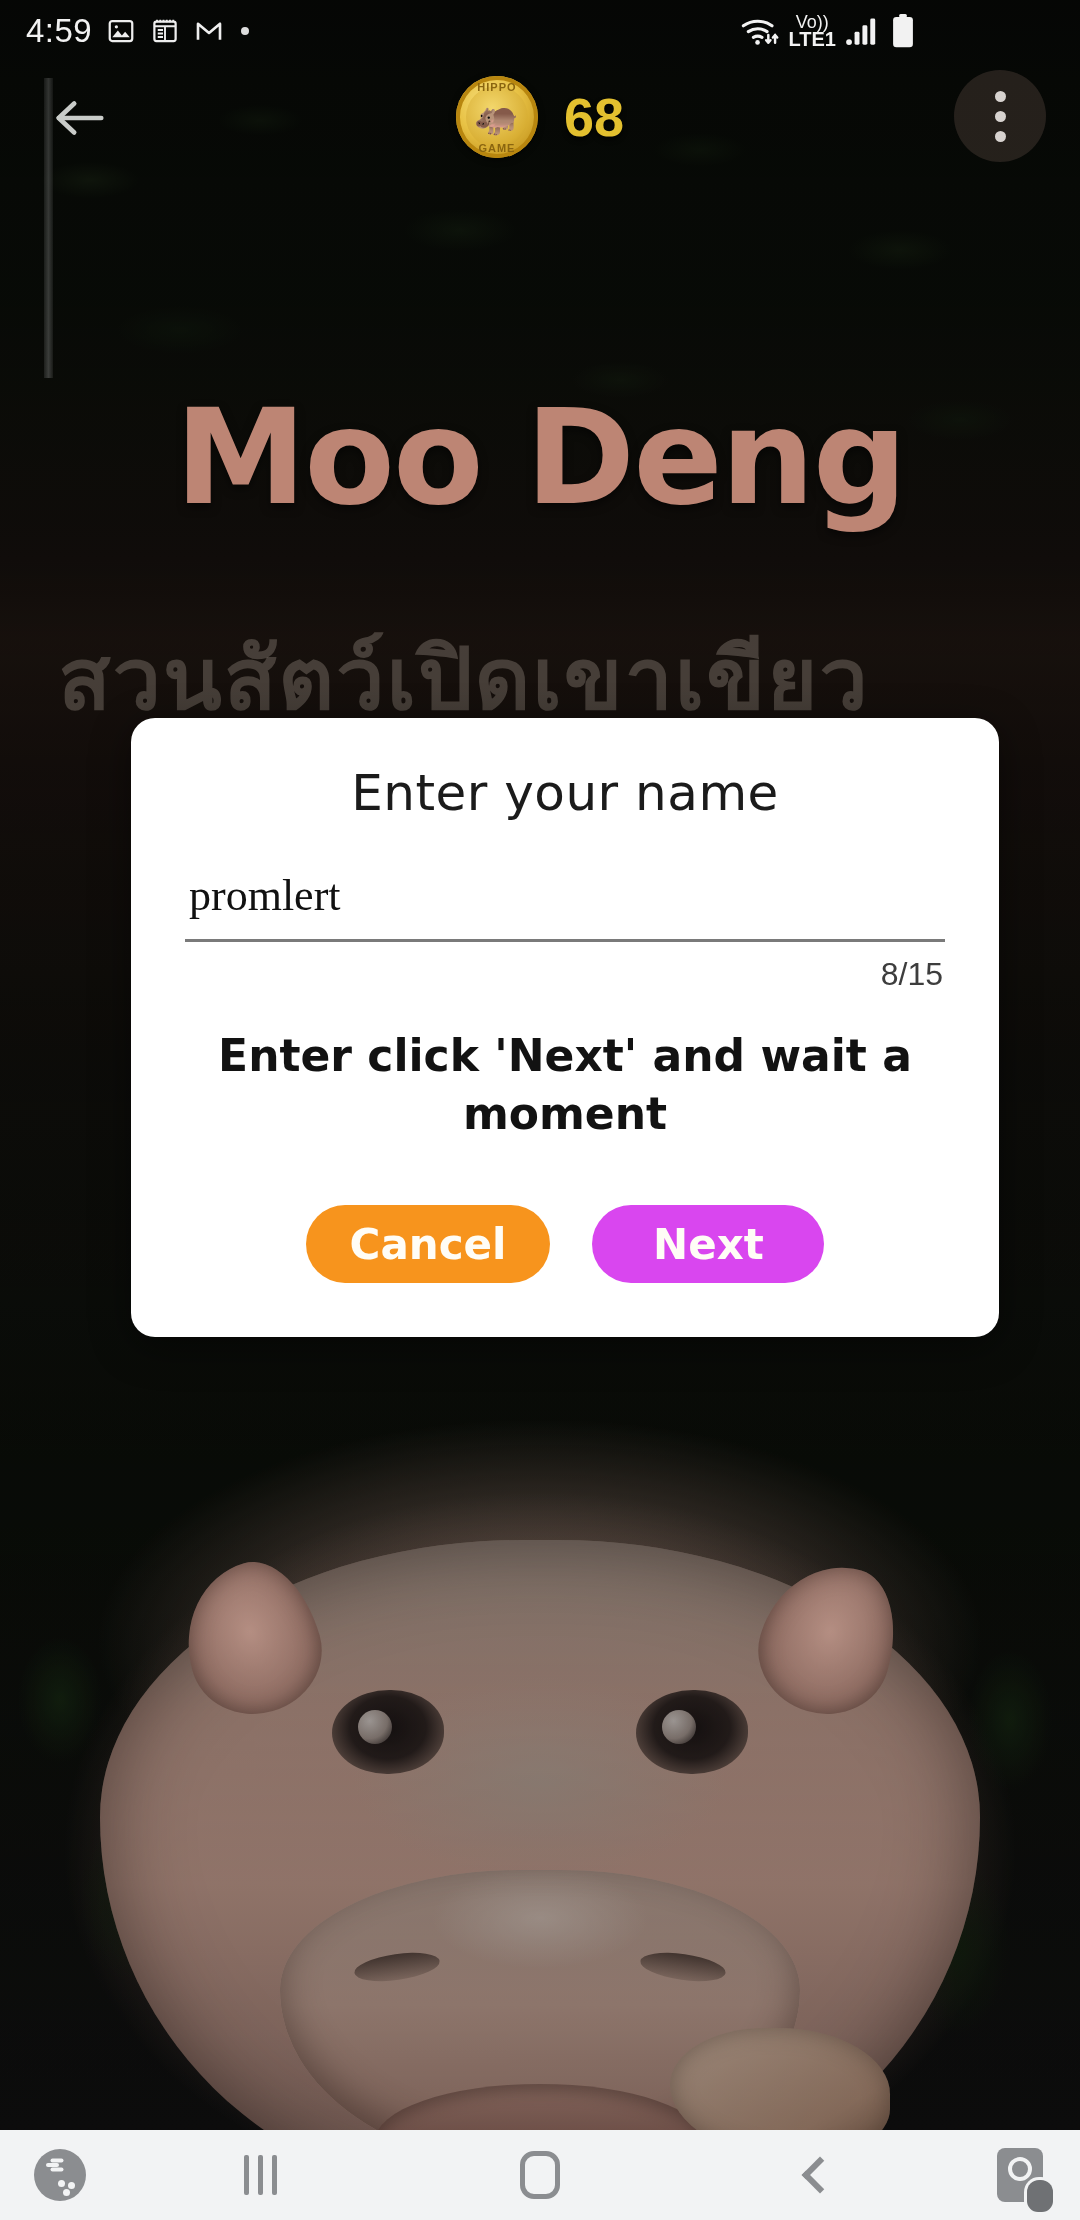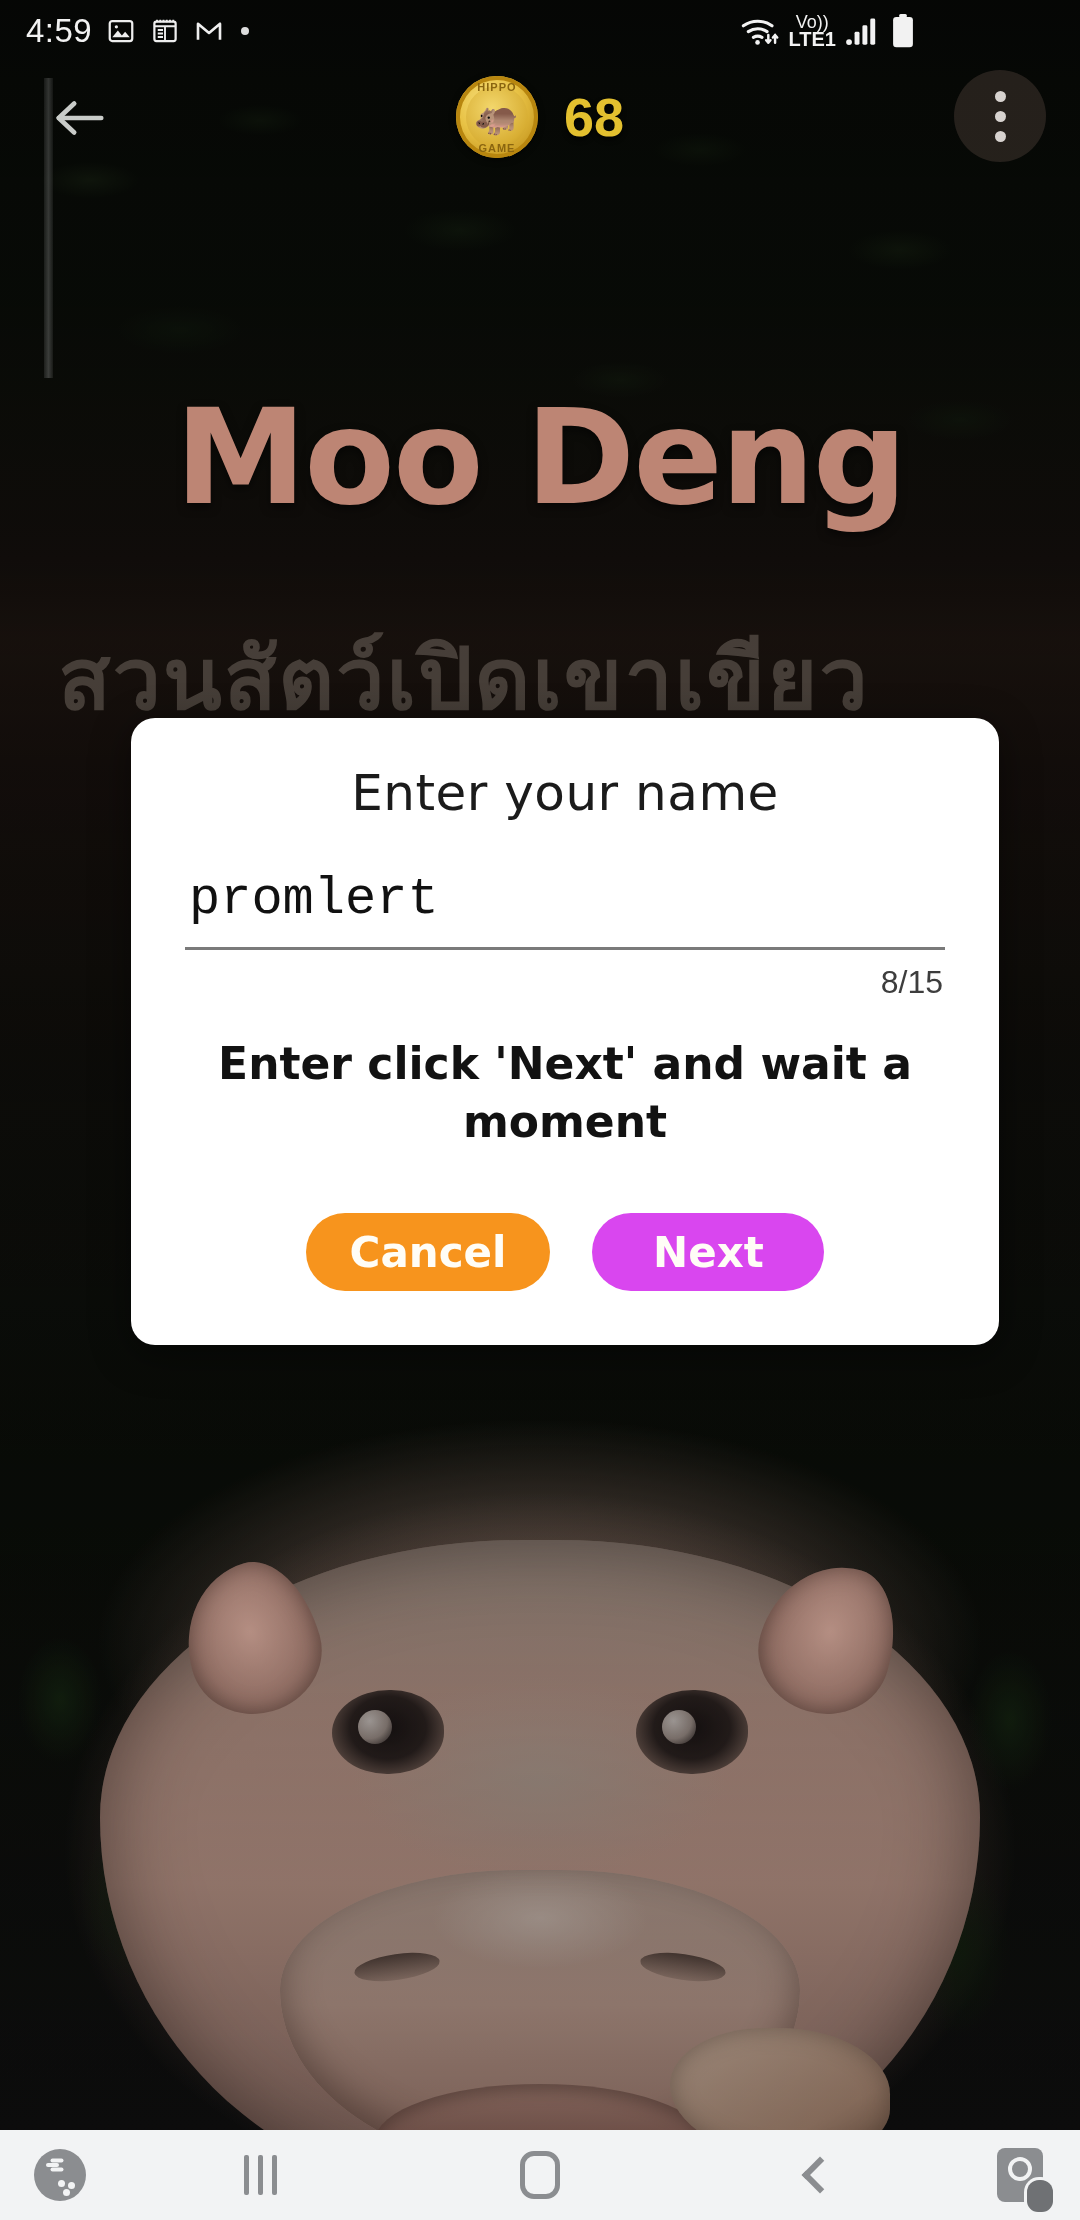--- a/index.html
+++ b/index.html
@@ -235,22 +235,22 @@
     margin-bottom:48px;
   }
   .name-field {
     border-bottom:3px solid #7a7a7a;
     padding:0 4px 18px 4px;
     margin:0 2px;
   }
   .name-input {
     width:100%;
     border:none; outline:none; background:transparent;
-    font-family:Liberation Mono, monospace;
-    font-size:52px; color:#111;
+    font-family:Liberation Serif, serif;
+    font-size:44px; color:#111;
     padding:0;
   }
   .char-counter {
     text-align:right;
     font-family:"Liberation Sans", sans-serif;
     font-size:32px; color:#3d3d3d;
     margin-top:14px; padding-right:4px;
   }
   .dialog-hint {
     text-align:center;

